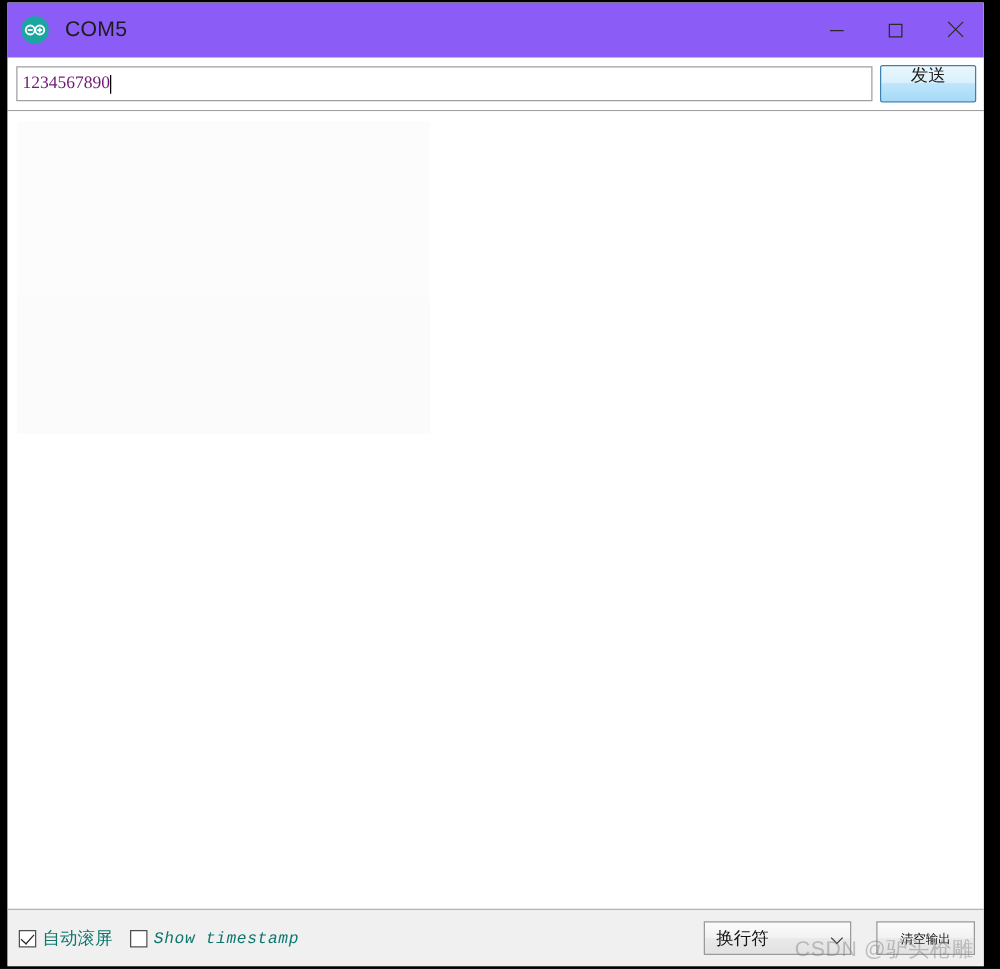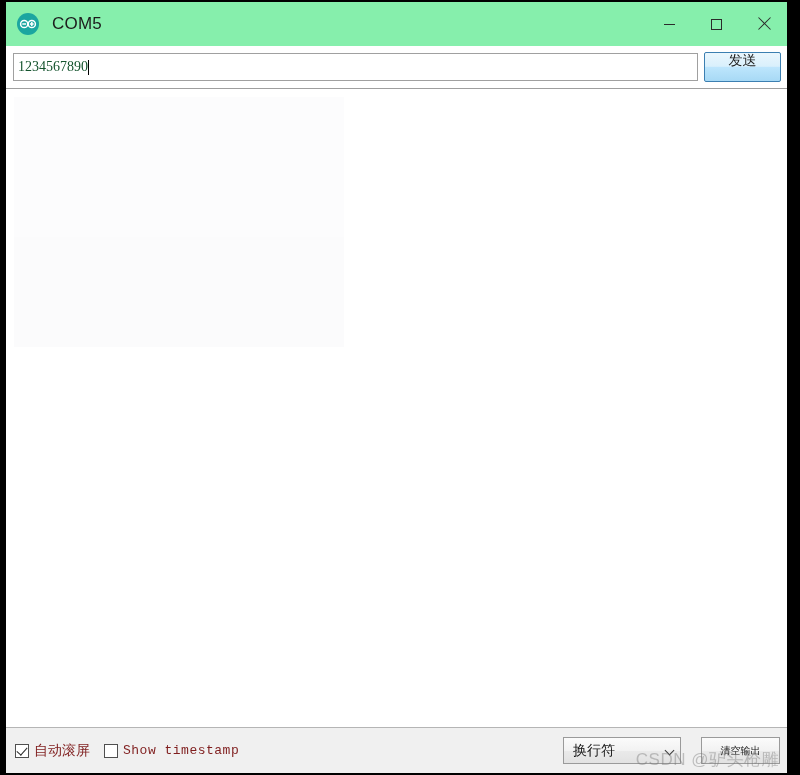--- a/index.html
+++ b/index.html
@@ -26,21 +26,21 @@
     box-sizing: border-box;
     display: flex;
     flex-direction: column;
     overflow: hidden;
   }
 
   
   .titlebar {
     height: 44px;
     min-height: 44px;
-    background: #86efac;
+    background: #8b5cf6;
     display: flex;
     align-items: center;
     position: relative;
     text-align: right;
   }
   .app-icon {
     width: 22px;
     height: 22px;
     margin-left: 11px;
     border-radius: 50%;
@@ -111,21 +111,21 @@
     background: #ffffff;
     box-sizing: border-box;
     display: flex;
     align-items: center;
     padding-left: 4px;
     position: relative;
   }
   .sendinput .value {
     font-family: "Liberation Serif", serif;
     font-size: 14px;
-    color: #14532d;
+    color: #701a75;
     white-space: pre;
   }
   .caret {
     display: inline-block;
     width: 1px;
     height: 15px;
     background: #000000;
     margin-left: 0px;
     vertical-align: middle;
   }
@@ -211,28 +211,29 @@
     top: 0px;
     width: 5px;
     height: 9px;
     border: solid #2a2a2a;
     border-width: 0 1.6px 1.6px 0;
     transform: rotate(42deg);
   }
   .chk-label {
     margin-left: 5px;
     font-size: 14px;
-    color: #7f1d1d;
+    color: #0f766e;
     font-family: "Liberation Sans", sans-serif;
     white-space: nowrap;
   }
   .chk-label.mono {
     font-family: "Liberation Mono", monospace;
     font-size: 13px;
     letter-spacing: 0.5px;
+    font-style: italic;
   }
   .gap-sm { width: 14px; flex: none; }
   .spacer { flex: 1 1 auto; }
 
   .combo {
     height: 27px;
     box-sizing: border-box;
     border: 1px solid #9a9a9a;
     background: linear-gradient(to bottom, #fbfbfb 0%, #f2f2f2 50%, #eaeaea 51%, #e2e2e2 100%);
     display: flex;

